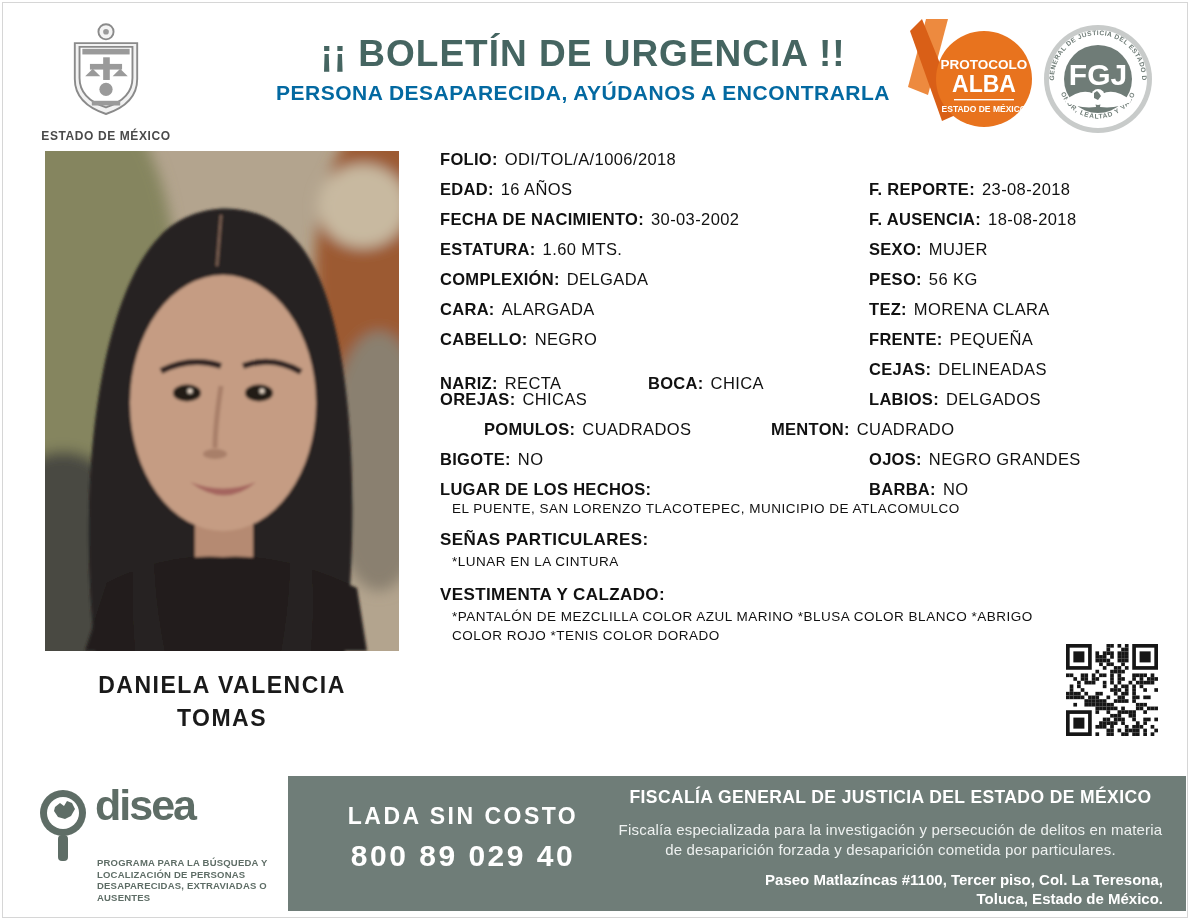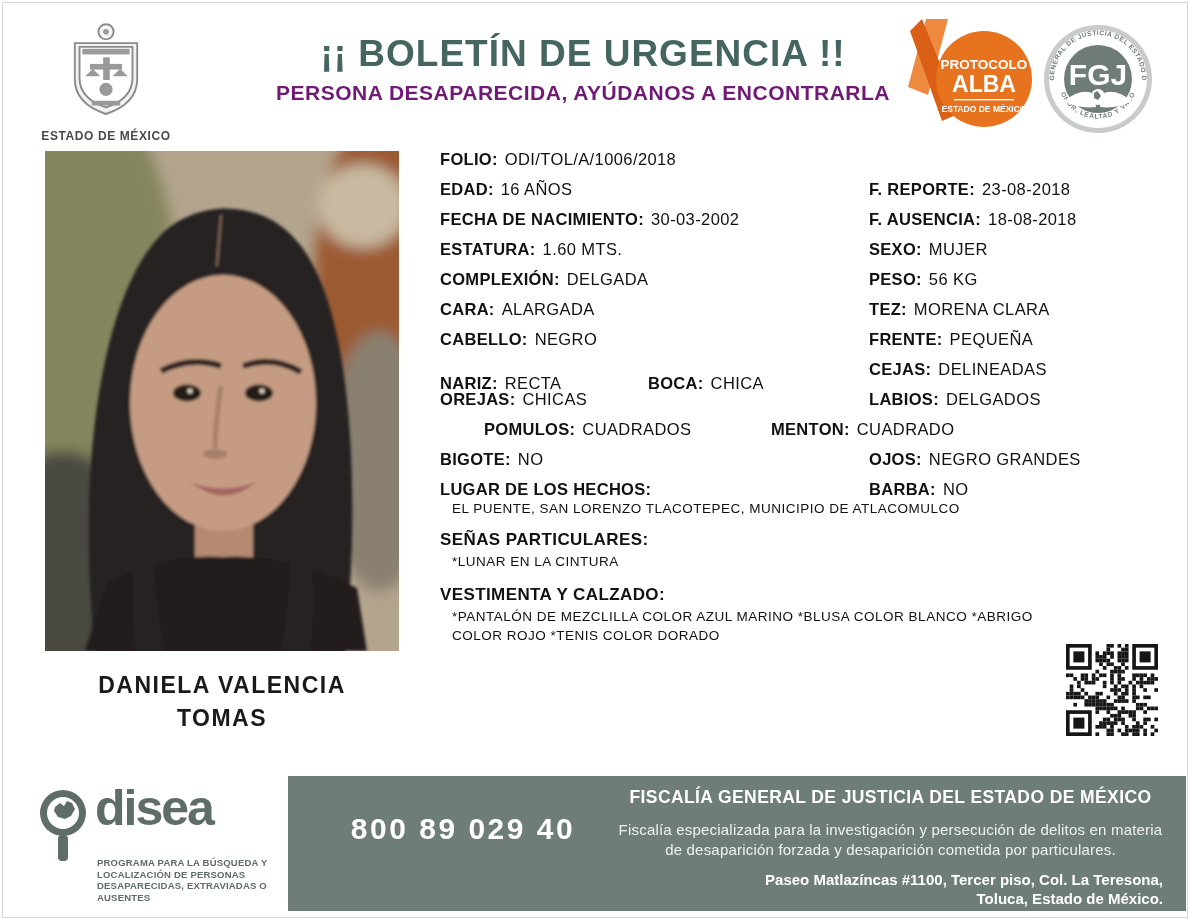--- a/index.html
+++ b/index.html
@@ -6,21 +6,21 @@
   .page{
     position:relative;width:1184px;height:914px;margin:2px;
     border:1px solid #d6d6d6;background:#ffffff;overflow:hidden;
     font-family:"Liberation Sans", sans-serif;color:#111;
   }
   
   .crest-block{position:absolute;left:38px;top:18px;width:130px;text-align:center;}
   .crest-label{margin-top:4px;font-size:12px;font-weight:bold;letter-spacing:.6px;color:#4a4a4a;}
   .titles{position:absolute;left:240px;top:30px;width:680px;text-align:center;}
   .main-title{font-size:37px;font-weight:bold;letter-spacing:1px;color:#456561;}
-  .sub-title{margin-top:6px;font-size:21px;font-weight:bold;letter-spacing:.5px;color:#701a75;}
+  .sub-title{margin-top:6px;font-size:21px;font-weight:bold;letter-spacing:.5px;color:#0369a1;}
   .alba-logo{position:absolute;left:905px;top:14px;}
   .fgj-logo{position:absolute;left:1033px;top:14px;}
   
   .photo{position:absolute;left:42px;top:148px;width:354px;height:500px;overflow:hidden;}
   .photo svg{display:block;}
   
   .info{position:absolute;left:437px;top:141px;width:716px;font-size:16.5px;}
   .row{display:flex;height:30px;align-items:center;}
   .cell{display:flex;align-items:center;}
   .cell.left{width:385px;}
@@ -37,21 +37,21 @@
   .section-h.vest{margin-top:11px;}
   .sub.vest{width:600px;}
   
   .person-name{position:absolute;left:30px;top:666px;width:378px;text-align:center;
     font-size:23px;font-weight:bold;letter-spacing:1.5px;line-height:1.45;color:#1a1a1a;}
   .qr{position:absolute;left:1063px;top:641px;width:92px;height:92px;background:#fff;}
   
   .footer-bar{position:absolute;left:285px;top:773px;width:898px;height:135px;background:#6F7D78;}
   .odisea{position:absolute;left:30px;top:784px;width:250px;}
   .odisea-brand-row{display:flex;align-items:flex-start;}
-  .odisea-word{font-size:50px;font-weight:bold;color:#5E6D66;letter-spacing:-2px;line-height:.85;}
+  .odisea-word{font-size:43px;font-weight:bold;color:#5E6D66;letter-spacing:-2px;line-height:.85;}
   .odisea-program{margin-left:64px;margin-top:-16px;font-size:9.5px;letter-spacing:.2px;color:#5E6D66;line-height:11.5px;font-weight:bold;}
   .odisea-phone{margin-top:10px;font-size:29px;font-weight:bold;color:#4f5a55;letter-spacing:1px;}
   .lada{position:absolute;left:315px;top:800px;width:290px;text-align:center;color:#ffffff;}
   .lada-label{font-size:23px;font-weight:bold;letter-spacing:2.5px;}
   .lada-number{margin-top:9px;font-size:30px;font-weight:bold;letter-spacing:2.5px;}
   .fiscalia{position:absolute;left:615px;top:784px;width:545px;color:#ffffff;}
   .fiscalia-title{font-size:17.5px;font-weight:bold;letter-spacing:.4px;text-align:center;}
   .fiscalia-desc{margin-top:12px;font-size:15px;letter-spacing:.2px;text-align:center;color:#eef1f0;line-height:20px;}
   .fiscalia-addr{margin-top:10px;font-size:15px;font-weight:bold;text-align:right;line-height:19px;}
 </style>
@@ -551,20 +551,21 @@
           <rect x="25" y="48" width="10" height="26" rx="4" fill="#5E6D66"></rect>
         </svg>
       </span>
       <span class="odisea-word">disea</span>
     </div>
     <div class="odisea-program">PROGRAMA PARA LA BÚSQUEDA Y LOCALIZACIÓN DE PERSONAS DESAPARECIDAS, EXTRAVIADAS O AUSENTES</div>
     <div class="odisea-phone">(722) 283 20 12</div>
   </div>
 
   <div class="lada">
+    <div class="lada-label">LADA SIN COSTO</div>
     <div class="lada-number">800 89 029 40</div>
   </div>
 
   <div class="fiscalia">
     <div class="fiscalia-title">FISCALÍA GENERAL DE JUSTICIA DEL ESTADO DE MÉXICO</div>
     <div class="fiscalia-desc">Fiscalía especializada para la investigación y persecución de delitos en materia de desaparición forzada y desaparición cometida por particulares.</div>
     <div class="fiscalia-addr">
       <div>Paseo Matlazíncas #1100, Tercer piso, Col. La Teresona,</div>
       <div>Toluca, Estado de México.</div>
     </div>

